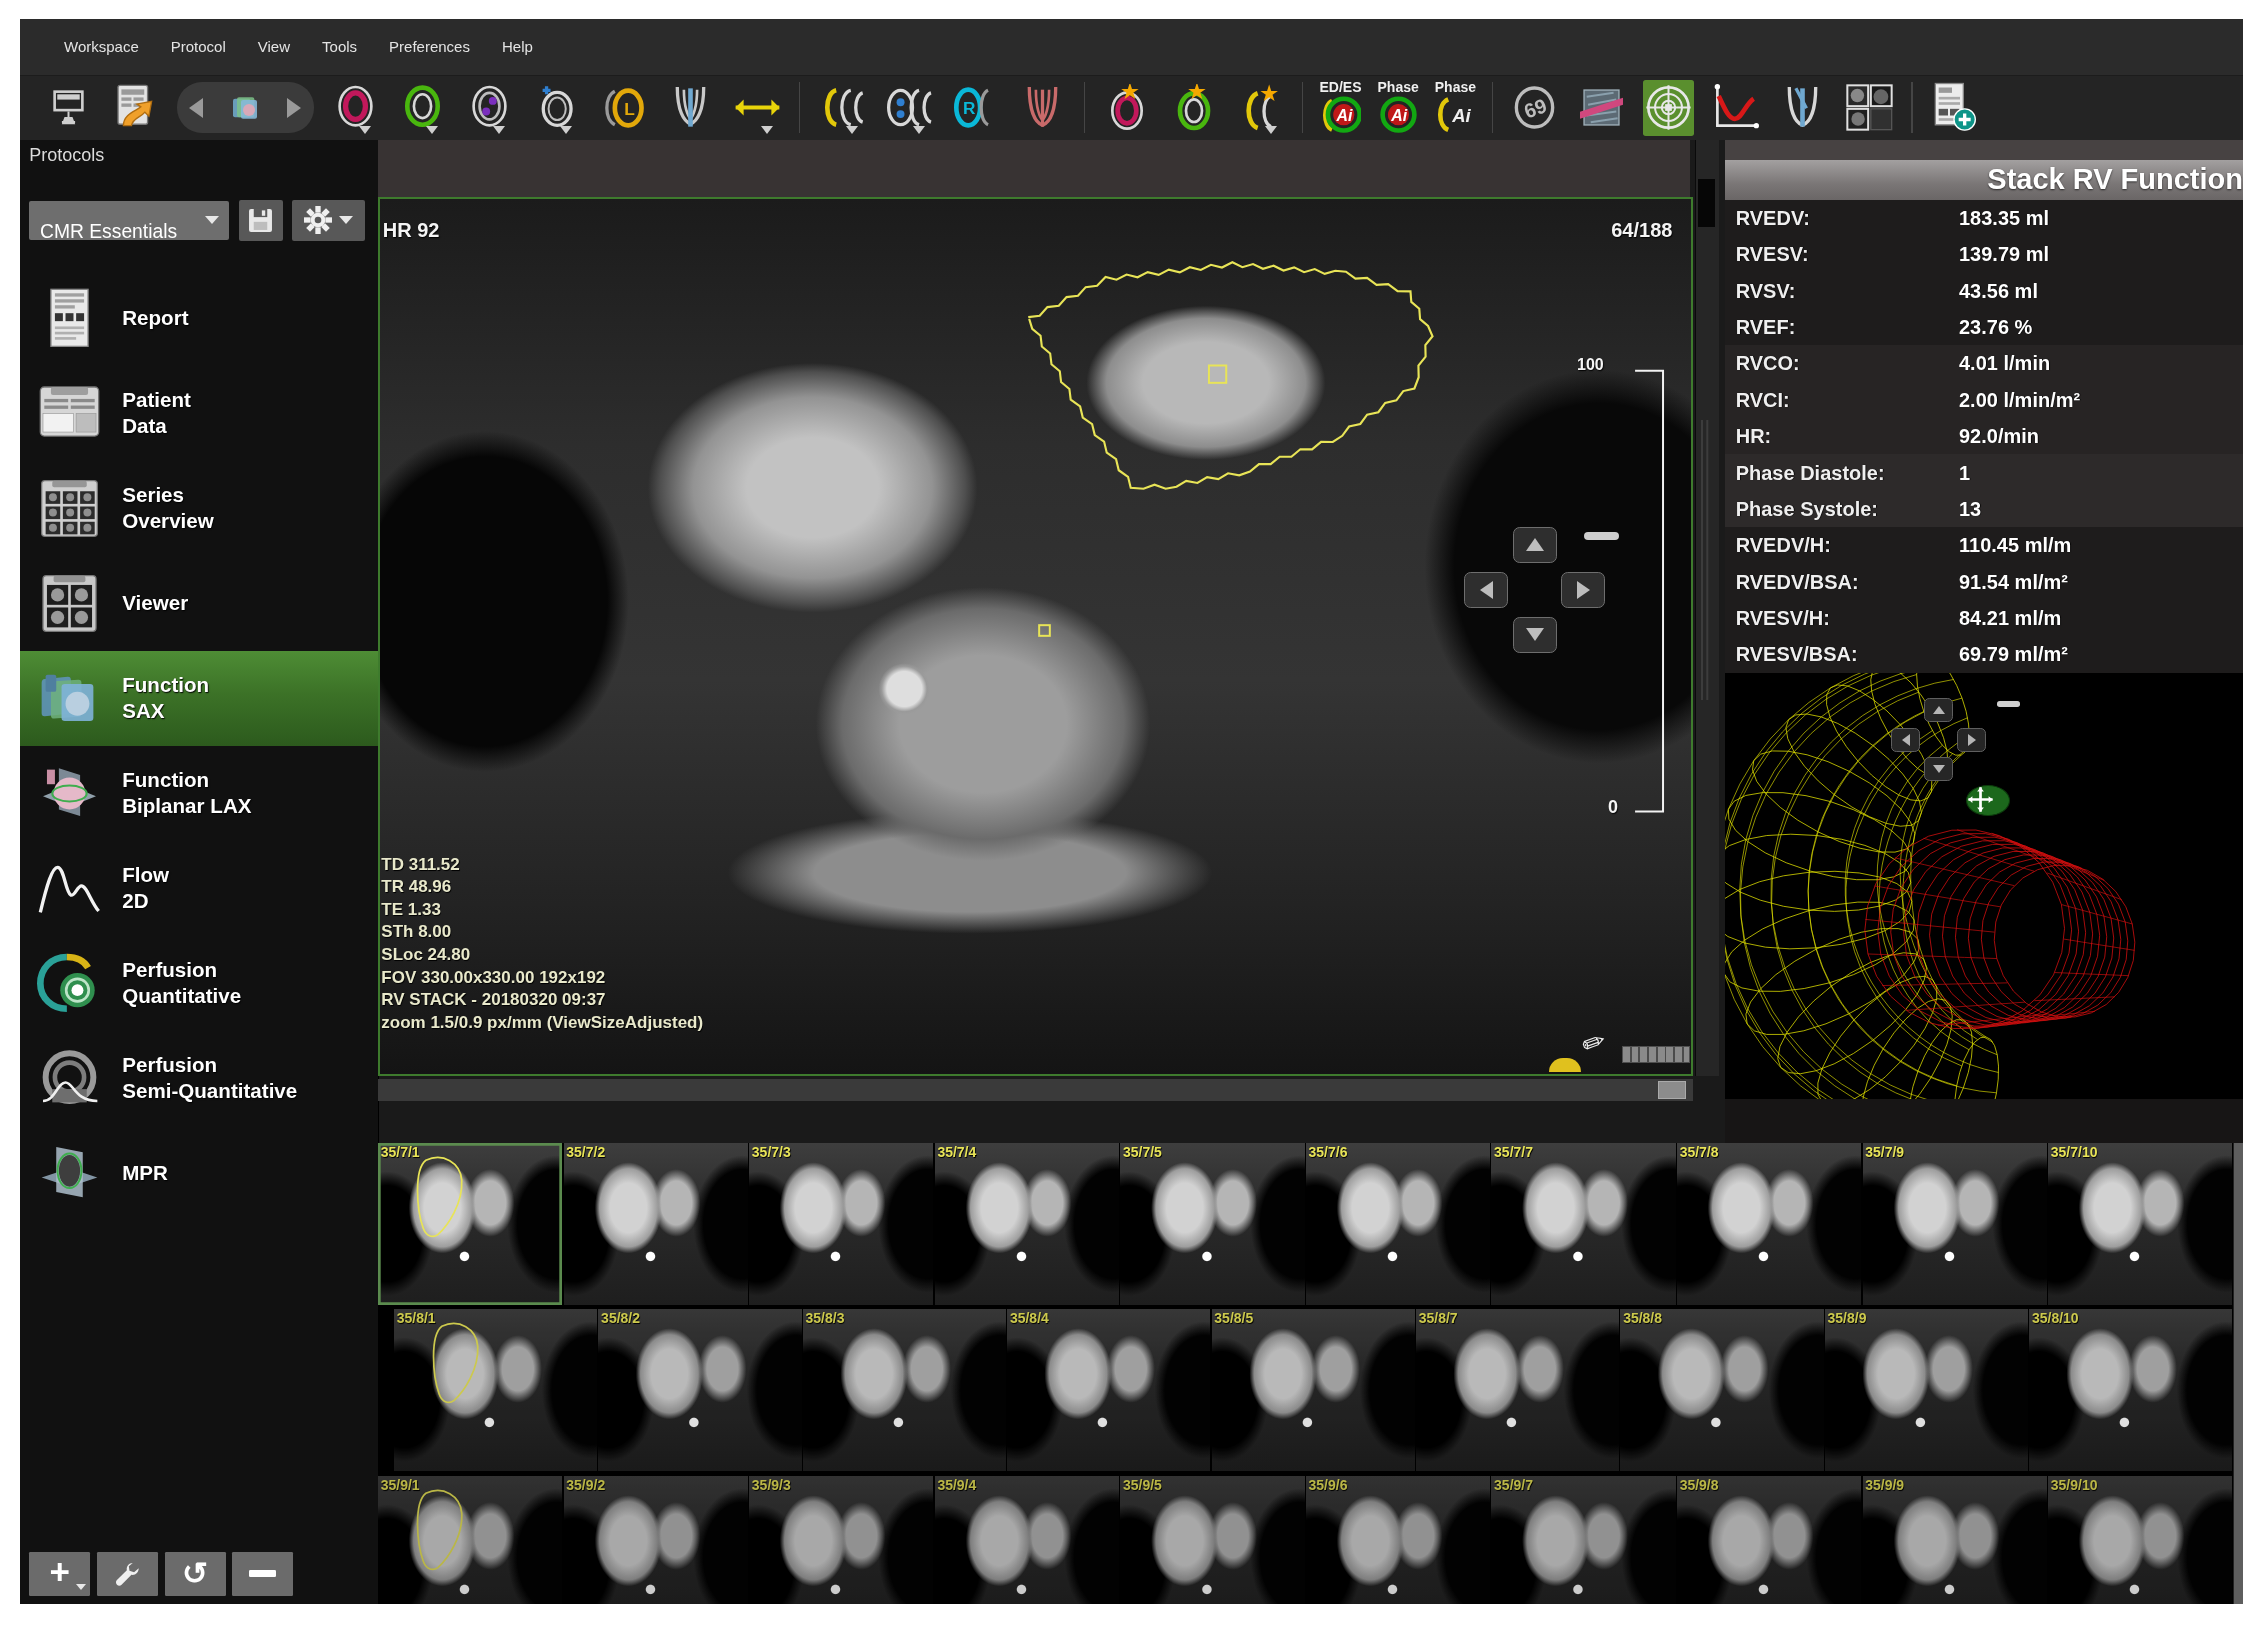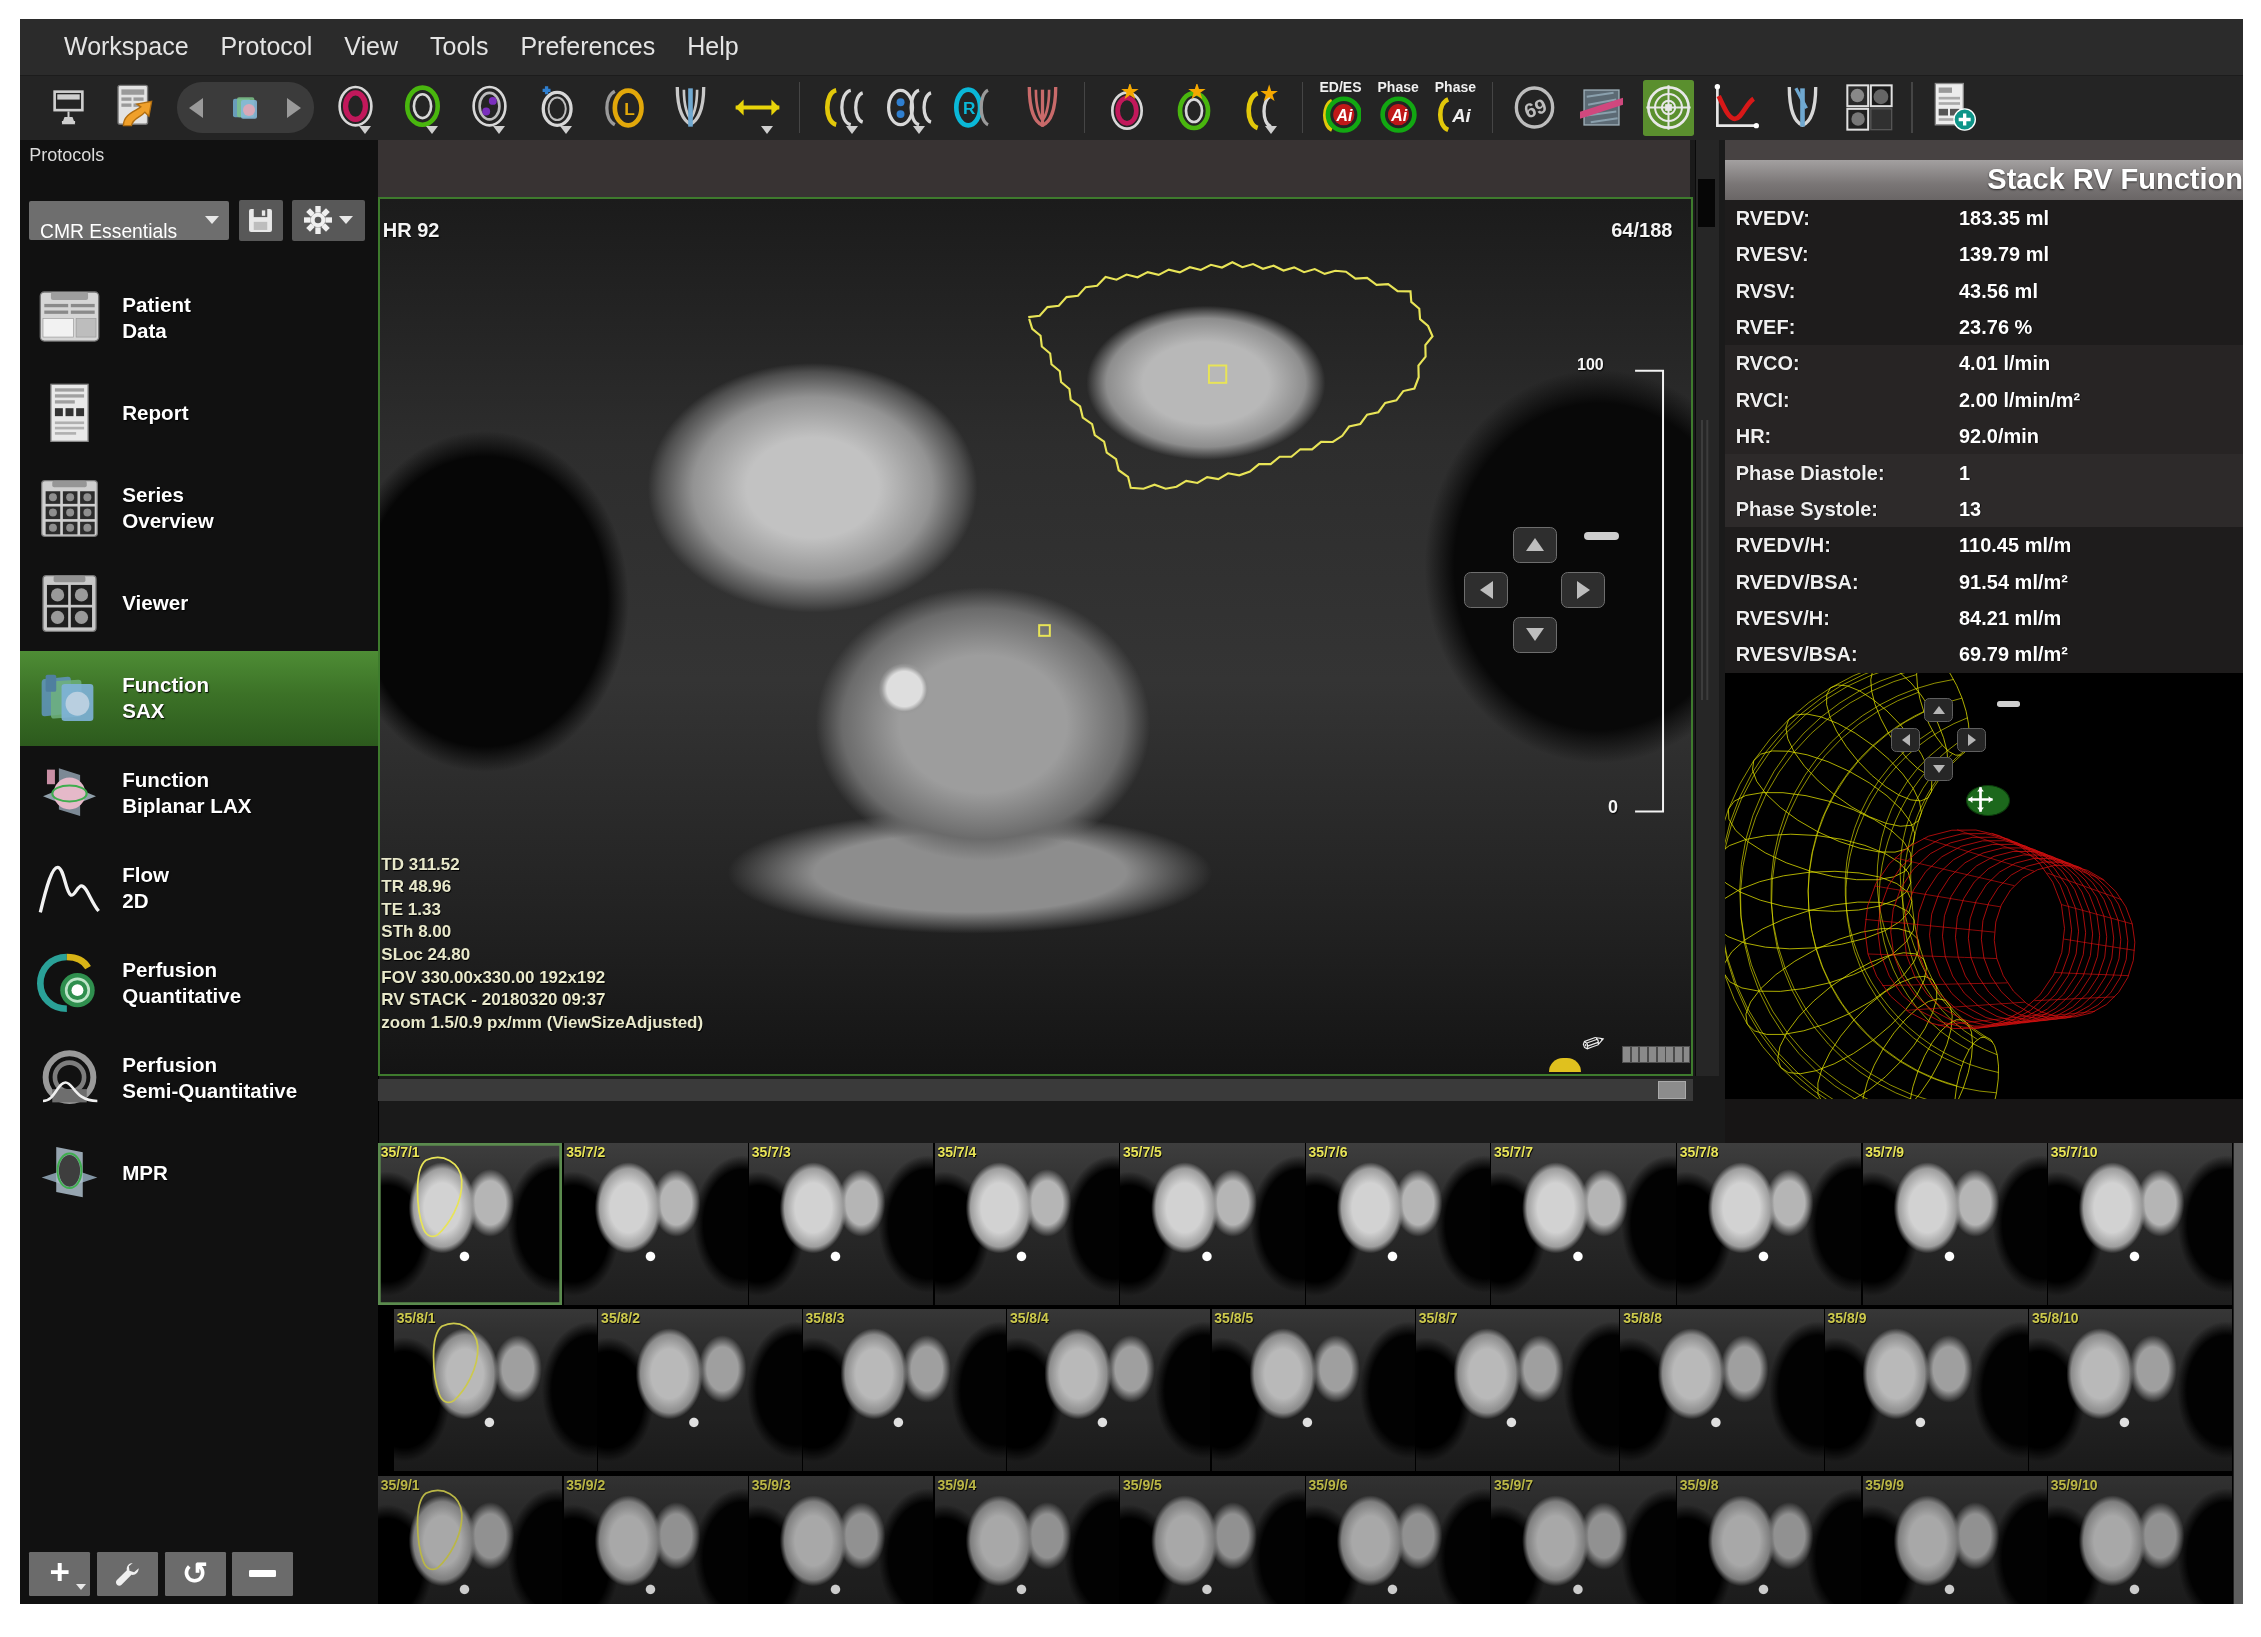--- a/index.html
+++ b/index.html
@@ -1,21 +1,21 @@
 <!DOCTYPE html>
 <html style="font-size:10.7px"><head>
 <meta charset="utf-8">
 <style>
   html,body{margin:0;padding:0;background:#ffffff;}
   body{width:2261px;height:1638px;position:relative;font-family:"Liberation Sans",sans-serif;-webkit-font-smoothing:antialiased;}
   .app{position:absolute;left:20px;top:18.6px;width:2223px;height:1585px;background:#1a1a1a;overflow:hidden;}
 
   
   .menubar{position:absolute;left:0;top:0;width:100%;height:57px;background:#2b2b2b;display:flex;align-items:center;padding-left:28px;box-sizing:border-box;border-bottom:0.7px solid #1c1c1c;}
-  .menu-item{font-size:25px;font-weight:400;color:#e4e4e4;padding:9.3px 16px;cursor:default;}
+  .menu-item{font-size:15px;font-weight:400;color:#e4e4e4;padding:9.3px 16px;cursor:default;}
 
   
   .toolbar{position:absolute;left:0;top:57px;width:100%;height:64px;background:#242424;display:flex;align-items:center;padding-left:22.6px;box-sizing:border-box;gap:16px;}
   .tbtn{position:relative;width:51px;height:56px;display:flex;align-items:center;justify-content:center;flex:0 0 auto;}
   .tbtn .caret{position:absolute;bottom:1.3px;right:9.3px;width:0;height:0;border-left:6.7px solid transparent;border-right:6.7px solid transparent;border-top:8px solid #cfcfcf;}
   .tbtn.active{background:#5a8f2e;border-radius:2.7px;}
   .tsep{width:1.3px;height:51px;background:#454545;flex:0 0 auto;}
   .navpill{width:137px;height:51px;background:#3b3b3b;border-radius:25px;display:flex;align-items:center;justify-content:space-around;flex:0 0 auto;}
   .tri-l{width:0;height:0;border-top:10.7px solid transparent;border-bottom:10.7px solid transparent;border-right:14.6px solid #9a9a9a;}
   .tri-r{width:0;height:0;border-top:10.7px solid transparent;border-bottom:10.7px solid transparent;border-left:14.6px solid #9a9a9a;}
@@ -388,48 +388,48 @@
             </g>
             <circle cx="21" cy="21" r="5" fill="#585858"></circle>
           </svg>
         <div class="sel-caret"></div>
       </div>
     </div>
     <div class="sidebar-items" id="sidebar-items">
         <div class="side-item">
           <div class="ic">
             <svg width="67" height="61" viewBox="0 0 100 92">
-              <rect x="6" y="6" width="88" height="74" rx="6" fill="#d6d6d6" stroke="#777" stroke-width="2"></rect>
-              <rect x="22" y="6" width="56" height="12" rx="3" fill="#9e9e9e"></rect>
-              <rect x="12" y="24" width="36" height="5" fill="#8a8a8a"></rect>
-              <rect x="52" y="24" width="36" height="5" fill="#8a8a8a"></rect>
-              <rect x="12" y="34" width="36" height="5" fill="#8a8a8a"></rect>
-              <rect x="52" y="34" width="36" height="5" fill="#8a8a8a"></rect>
-              <rect x="10" y="46" width="46" height="28" fill="#f2f2f2" stroke="#999"></rect>
-              <rect x="60" y="46" width="30" height="28" fill="#bdbdbd" stroke="#999"></rect>
-            </svg>
-          </div>
-          <div class="lbl">Patient<br>Data</div>
-        </div>
-        <div class="side-item">
-          <div class="ic">
-            <svg width="67" height="61" viewBox="0 0 100 92">
               <rect x="22" y="2" width="56" height="86" fill="#e9e9e9" stroke="#888" stroke-width="2"></rect>
               <rect x="28" y="8" width="44" height="5" fill="#a0a0a0"></rect>
               <rect x="28" y="17" width="44" height="5" fill="#a0a0a0"></rect>
               <rect x="28" y="26" width="30" height="5" fill="#a0a0a0"></rect>
               <rect x="28" y="38" width="12" height="12" fill="#333"></rect>
               <rect x="44" y="38" width="12" height="12" fill="#333"></rect>
               <rect x="60" y="38" width="12" height="12" fill="#333"></rect>
               <rect x="28" y="58" width="44" height="4" fill="#b0b0b0"></rect>
               <rect x="28" y="66" width="44" height="4" fill="#b0b0b0"></rect>
               <rect x="28" y="74" width="32" height="4" fill="#b0b0b0"></rect>
             </svg>
           </div>
           <div class="lbl">Report</div>
+        </div>
+        <div class="side-item">
+          <div class="ic">
+            <svg width="67" height="61" viewBox="0 0 100 92">
+              <rect x="6" y="6" width="88" height="74" rx="6" fill="#d6d6d6" stroke="#777" stroke-width="2"></rect>
+              <rect x="22" y="6" width="56" height="12" rx="3" fill="#9e9e9e"></rect>
+              <rect x="12" y="24" width="36" height="5" fill="#8a8a8a"></rect>
+              <rect x="52" y="24" width="36" height="5" fill="#8a8a8a"></rect>
+              <rect x="12" y="34" width="36" height="5" fill="#8a8a8a"></rect>
+              <rect x="52" y="34" width="36" height="5" fill="#8a8a8a"></rect>
+              <rect x="10" y="46" width="46" height="28" fill="#f2f2f2" stroke="#999"></rect>
+              <rect x="60" y="46" width="30" height="28" fill="#bdbdbd" stroke="#999"></rect>
+            </svg>
+          </div>
+          <div class="lbl">Patient<br>Data</div>
         </div>
         <div class="side-item">
           <div class="ic">
             <svg width="67" height="61" viewBox="0 0 100 92">
               <rect x="8" y="4" width="84" height="84" rx="5" fill="#cfcfcf" stroke="#777" stroke-width="2"></rect>
               <rect x="24" y="4" width="52" height="10" rx="3" fill="#969696"></rect>
               <g fill="#2c2c2c">
                 <rect x="14" y="20" width="22" height="19"></rect>
                 <rect x="40" y="20" width="22" height="19"></rect>
                 <rect x="66" y="20" width="22" height="19"></rect>

